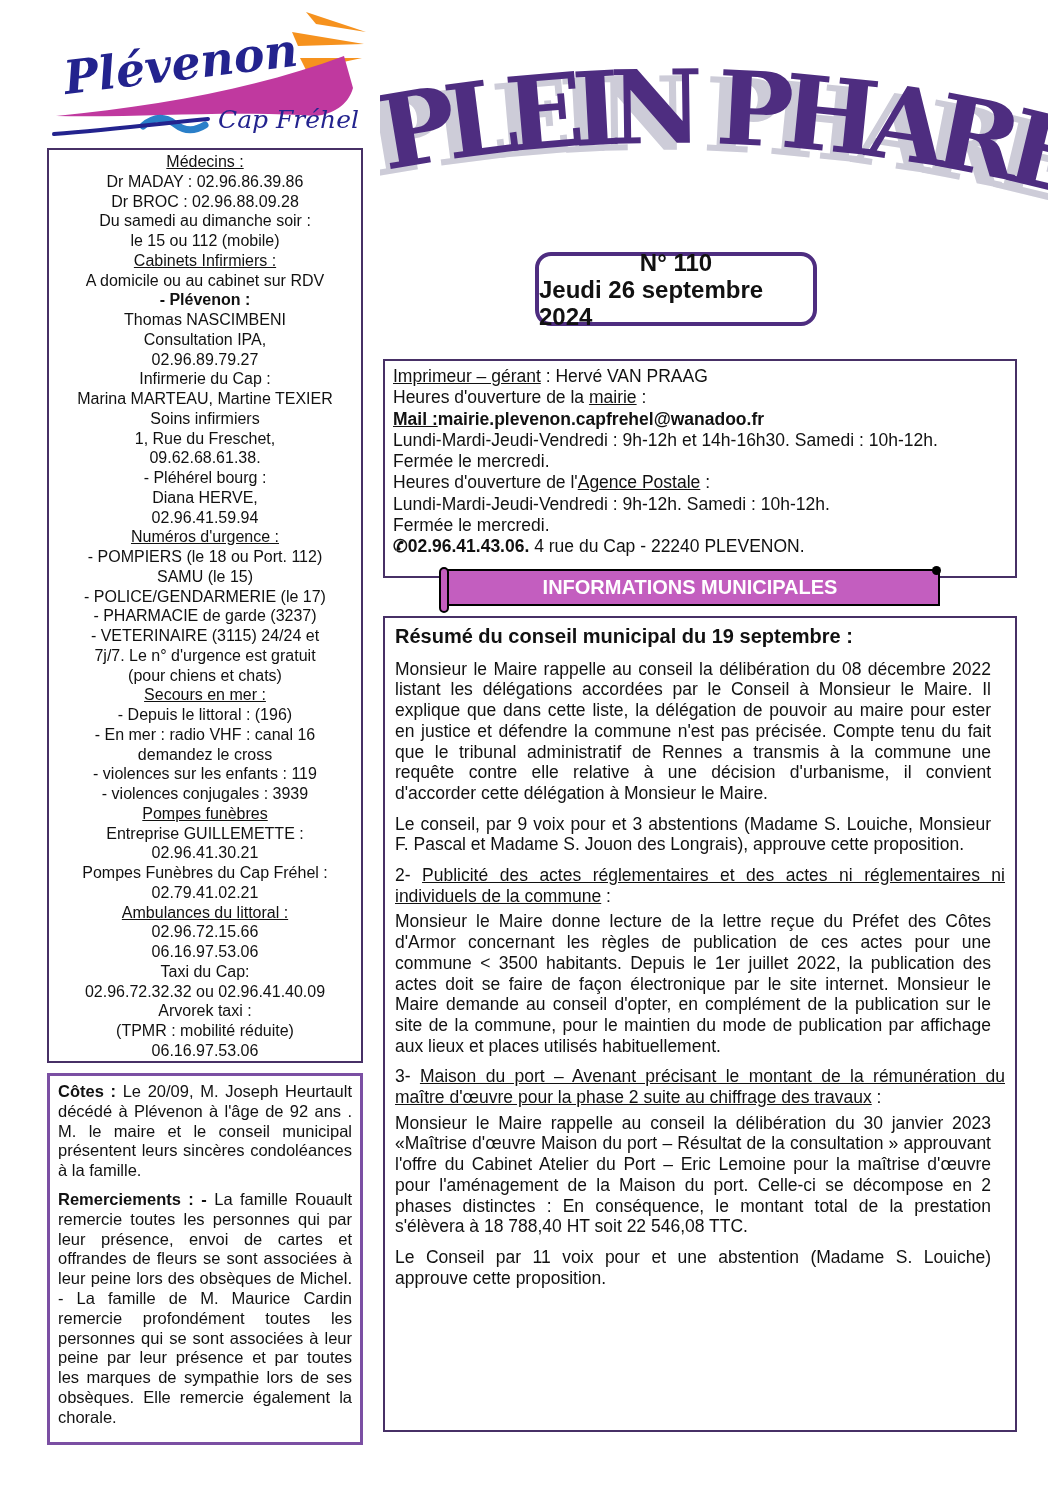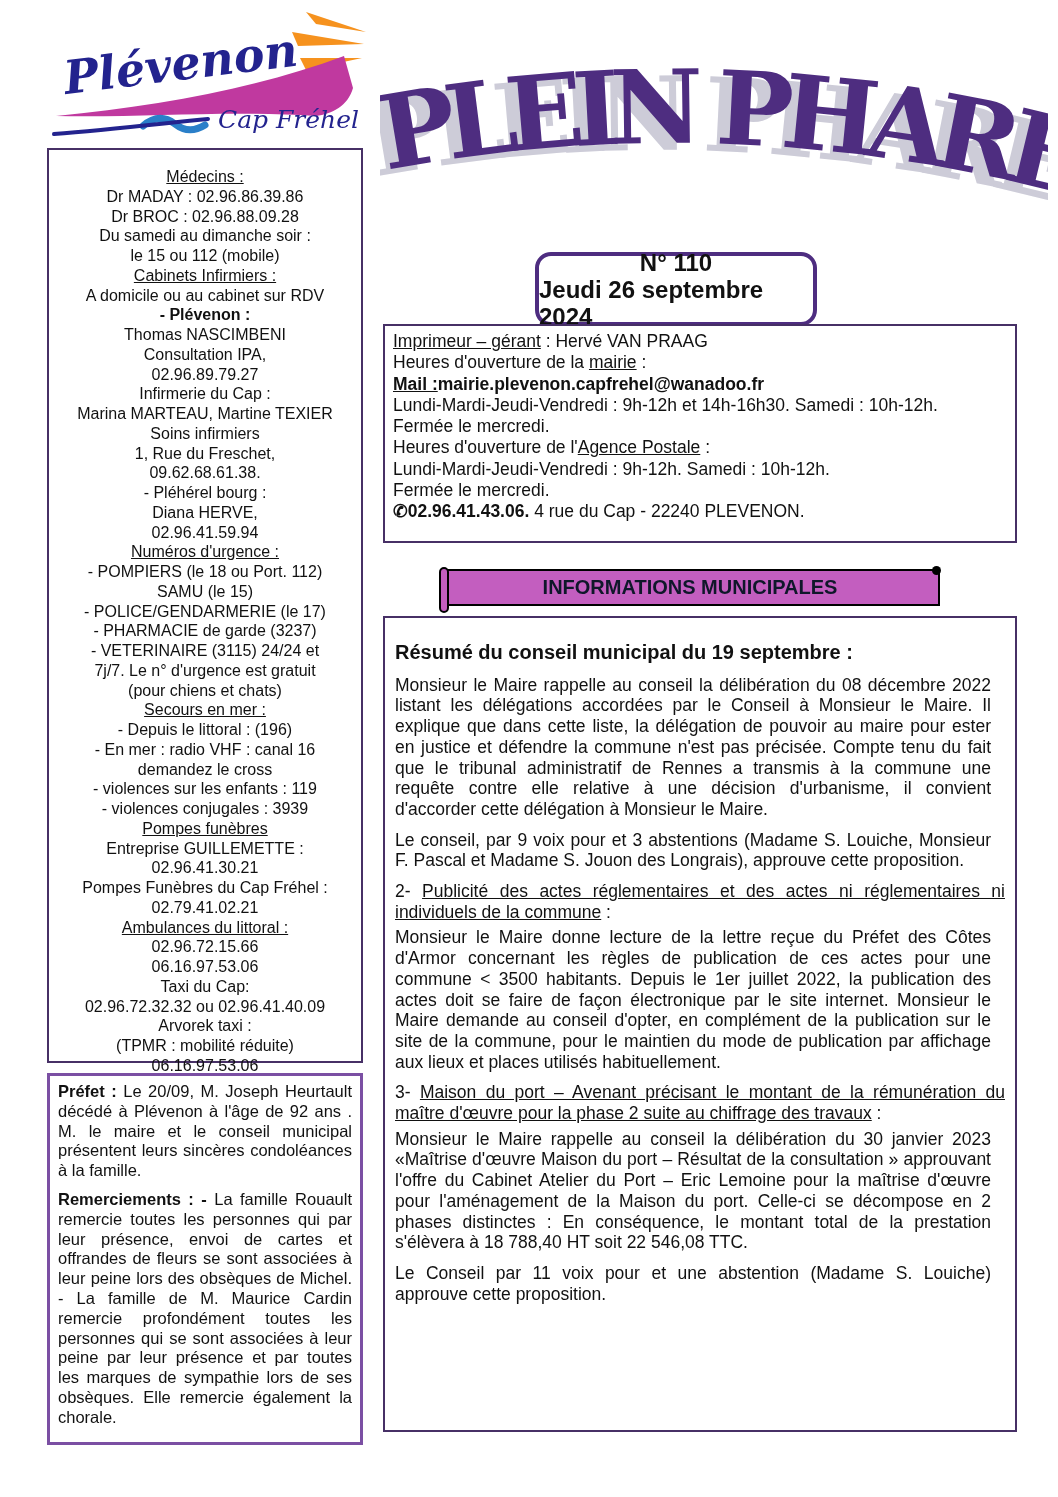--- a/index.html
+++ b/index.html
@@ -5,48 +5,48 @@
   html,body{margin:0;padding:0;background:#ffffff;}
   body{width:1058px;height:1497px;position:relative;overflow:hidden;
        font-family:"Liberation Sans",sans-serif;color:#111;}
   .abs{position:absolute;}
   .box{position:absolute;border:2px solid #473066;background:#fff;box-sizing:border-box;}
   .u{text-decoration:underline;}
   .b{font-weight:700;text-align:center;}
 
   
   #sidebar-box{left:47px;top:148px;width:316px;height:915px;text-align:center;
-               font-size:16px;line-height:19.75px;padding-top:17px;}
+               font-size:16px;line-height:19.75px;padding-top:2px;}
   #sidebar-box .line{white-space:nowrap;}
 
   
   #notices-box{left:47px;top:1073px;width:316px;height:372px;border:3px solid #7b4fa3;
                padding:6px 8px;font-size:16.5px;line-height:19.8px;text-align:justify;}
   #notices-box p{margin:0 0 9px 0;}
 
   
   #issue-box{left:535px;top:252px;width:274px;height:66px;border:4px solid #4e2d80;
              border-radius:16px;display:flex;flex-direction:column;justify-content:center;
              align-items:center;font-weight:700;font-size:24px;line-height:27px;background:#fff;}
 
   
-  #imprimeur-box{left:383px;top:324px;width:634px;height:219px;padding:5px 8px;
+  #imprimeur-box{left:383px;top:359px;width:634px;height:219px;padding:5px 8px;
                  font-size:17.5px;line-height:21.3px;}
 
   
   #municipal-banner{position:absolute;left:440px;top:569px;width:500px;height:37px;
                     background:#c35ebf;border:2px solid #000;box-sizing:border-box;
                     display:flex;align-items:center;justify-content:center;}
-  #municipal-banner .label{font-weight:700;font-size:20px;color:#0f172a;}
+  #municipal-banner .label{font-weight:700;font-size:20px;color:#ffffff;}
   #banner-tab{position:absolute;left:-3px;top:-4px;width:10px;height:46px;background:#c35ebf;
               border:2px solid #000;border-radius:5px;box-sizing:border-box;}
   #banner-dot{position:absolute;right:-3px;top:-5px;width:9px;height:9px;background:#000;border-radius:50%;}
 
   
-  #council-box{left:383px;top:616px;width:634px;height:816px;padding:24px 10px;
+  #council-box{left:383px;top:616px;width:634px;height:816px;padding:8px 10px;
                font-size:17.5px;line-height:20.7px;}
   #council-box .p-title{font-size:20px;font-weight:700;margin:0 0 12px 0;}
   #council-box .p-head{text-align:justify;margin:10px 0 5px 0;}
   #council-box .p-body{text-align:justify;margin:0 14px 10px 0;}
 
   
   #logo-svg{left:48px;top:10px;}
   #masthead-svg{left:380px;top:0px;}
 </style>
 </head>
@@ -164,15 +164,15 @@
     <div class="line">06.16.97.53.06</div>
     <div class="line">Taxi du Cap:</div>
     <div class="line">02.96.72.32.32 ou 02.96.41.40.09</div>
     <div class="line">Arvorek taxi :</div>
     <div class="line">(TPMR : mobilité réduite)</div>
     <div class="line">06.16.97.53.06</div>
   </div>
 
 <div id="notices-box" class="box">
 
-<p class="n"><span class="b">Préfet :</span><span> Le 20/09, M. Joseph Heurtault décédé à Plévenon à l'âge de 92 ans . M. le maire et le conseil municipal présentent leurs sincères condoléances à la famille.</span></p>
+<p class="n"><span class="b">Côtes :</span><span> Le 20/09, M. Joseph Heurtault décédé à Plévenon à l'âge de 92 ans . M. le maire et le conseil municipal présentent leurs sincères condoléances à la famille.</span></p>
     <p class="n"><span class="b">Remerciements : -</span><span> La famille Rouault remercie toutes les personnes qui par leur présence, envoi de cartes et offrandes de fleurs se sont associées à leur peine lors des obsèques de Michel. - La famille de M. Maurice Cardin remercie profondément toutes les personnes qui se sont associées à leur peine par leur présence et par toutes les marques de sympathie lors de ses obsèques. Elle remercie également la chorale.</span></p>
   </div>
 
 </body></html>

